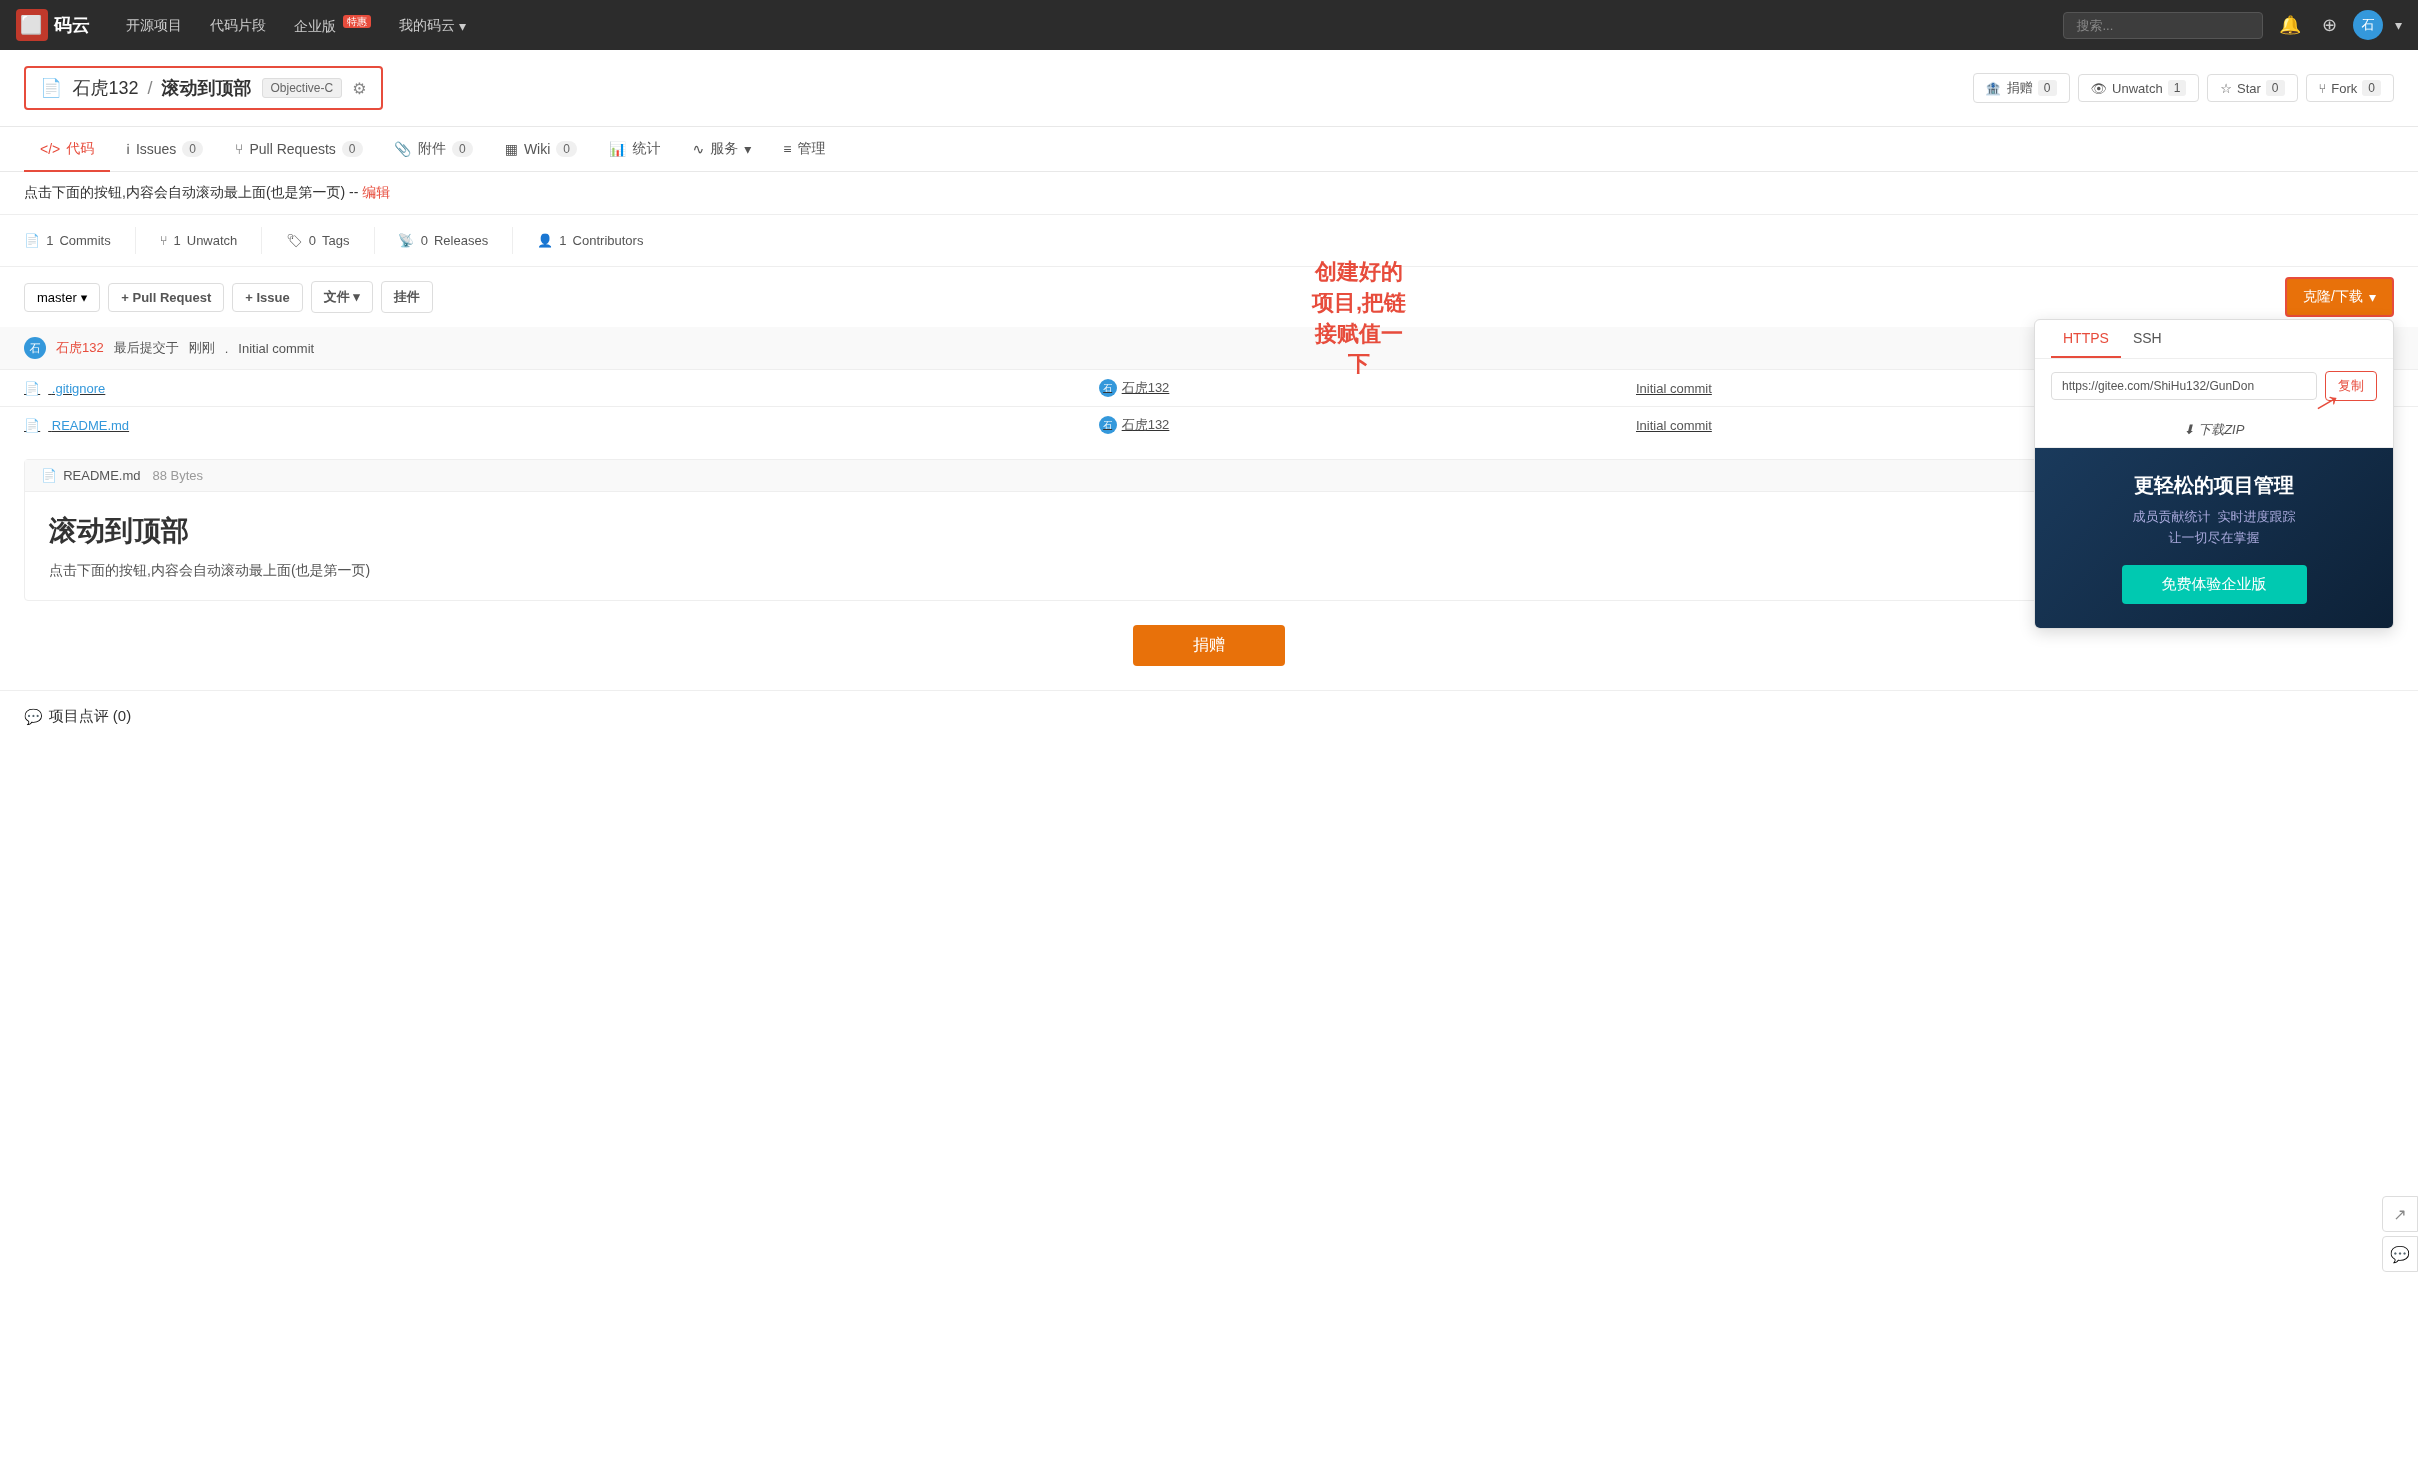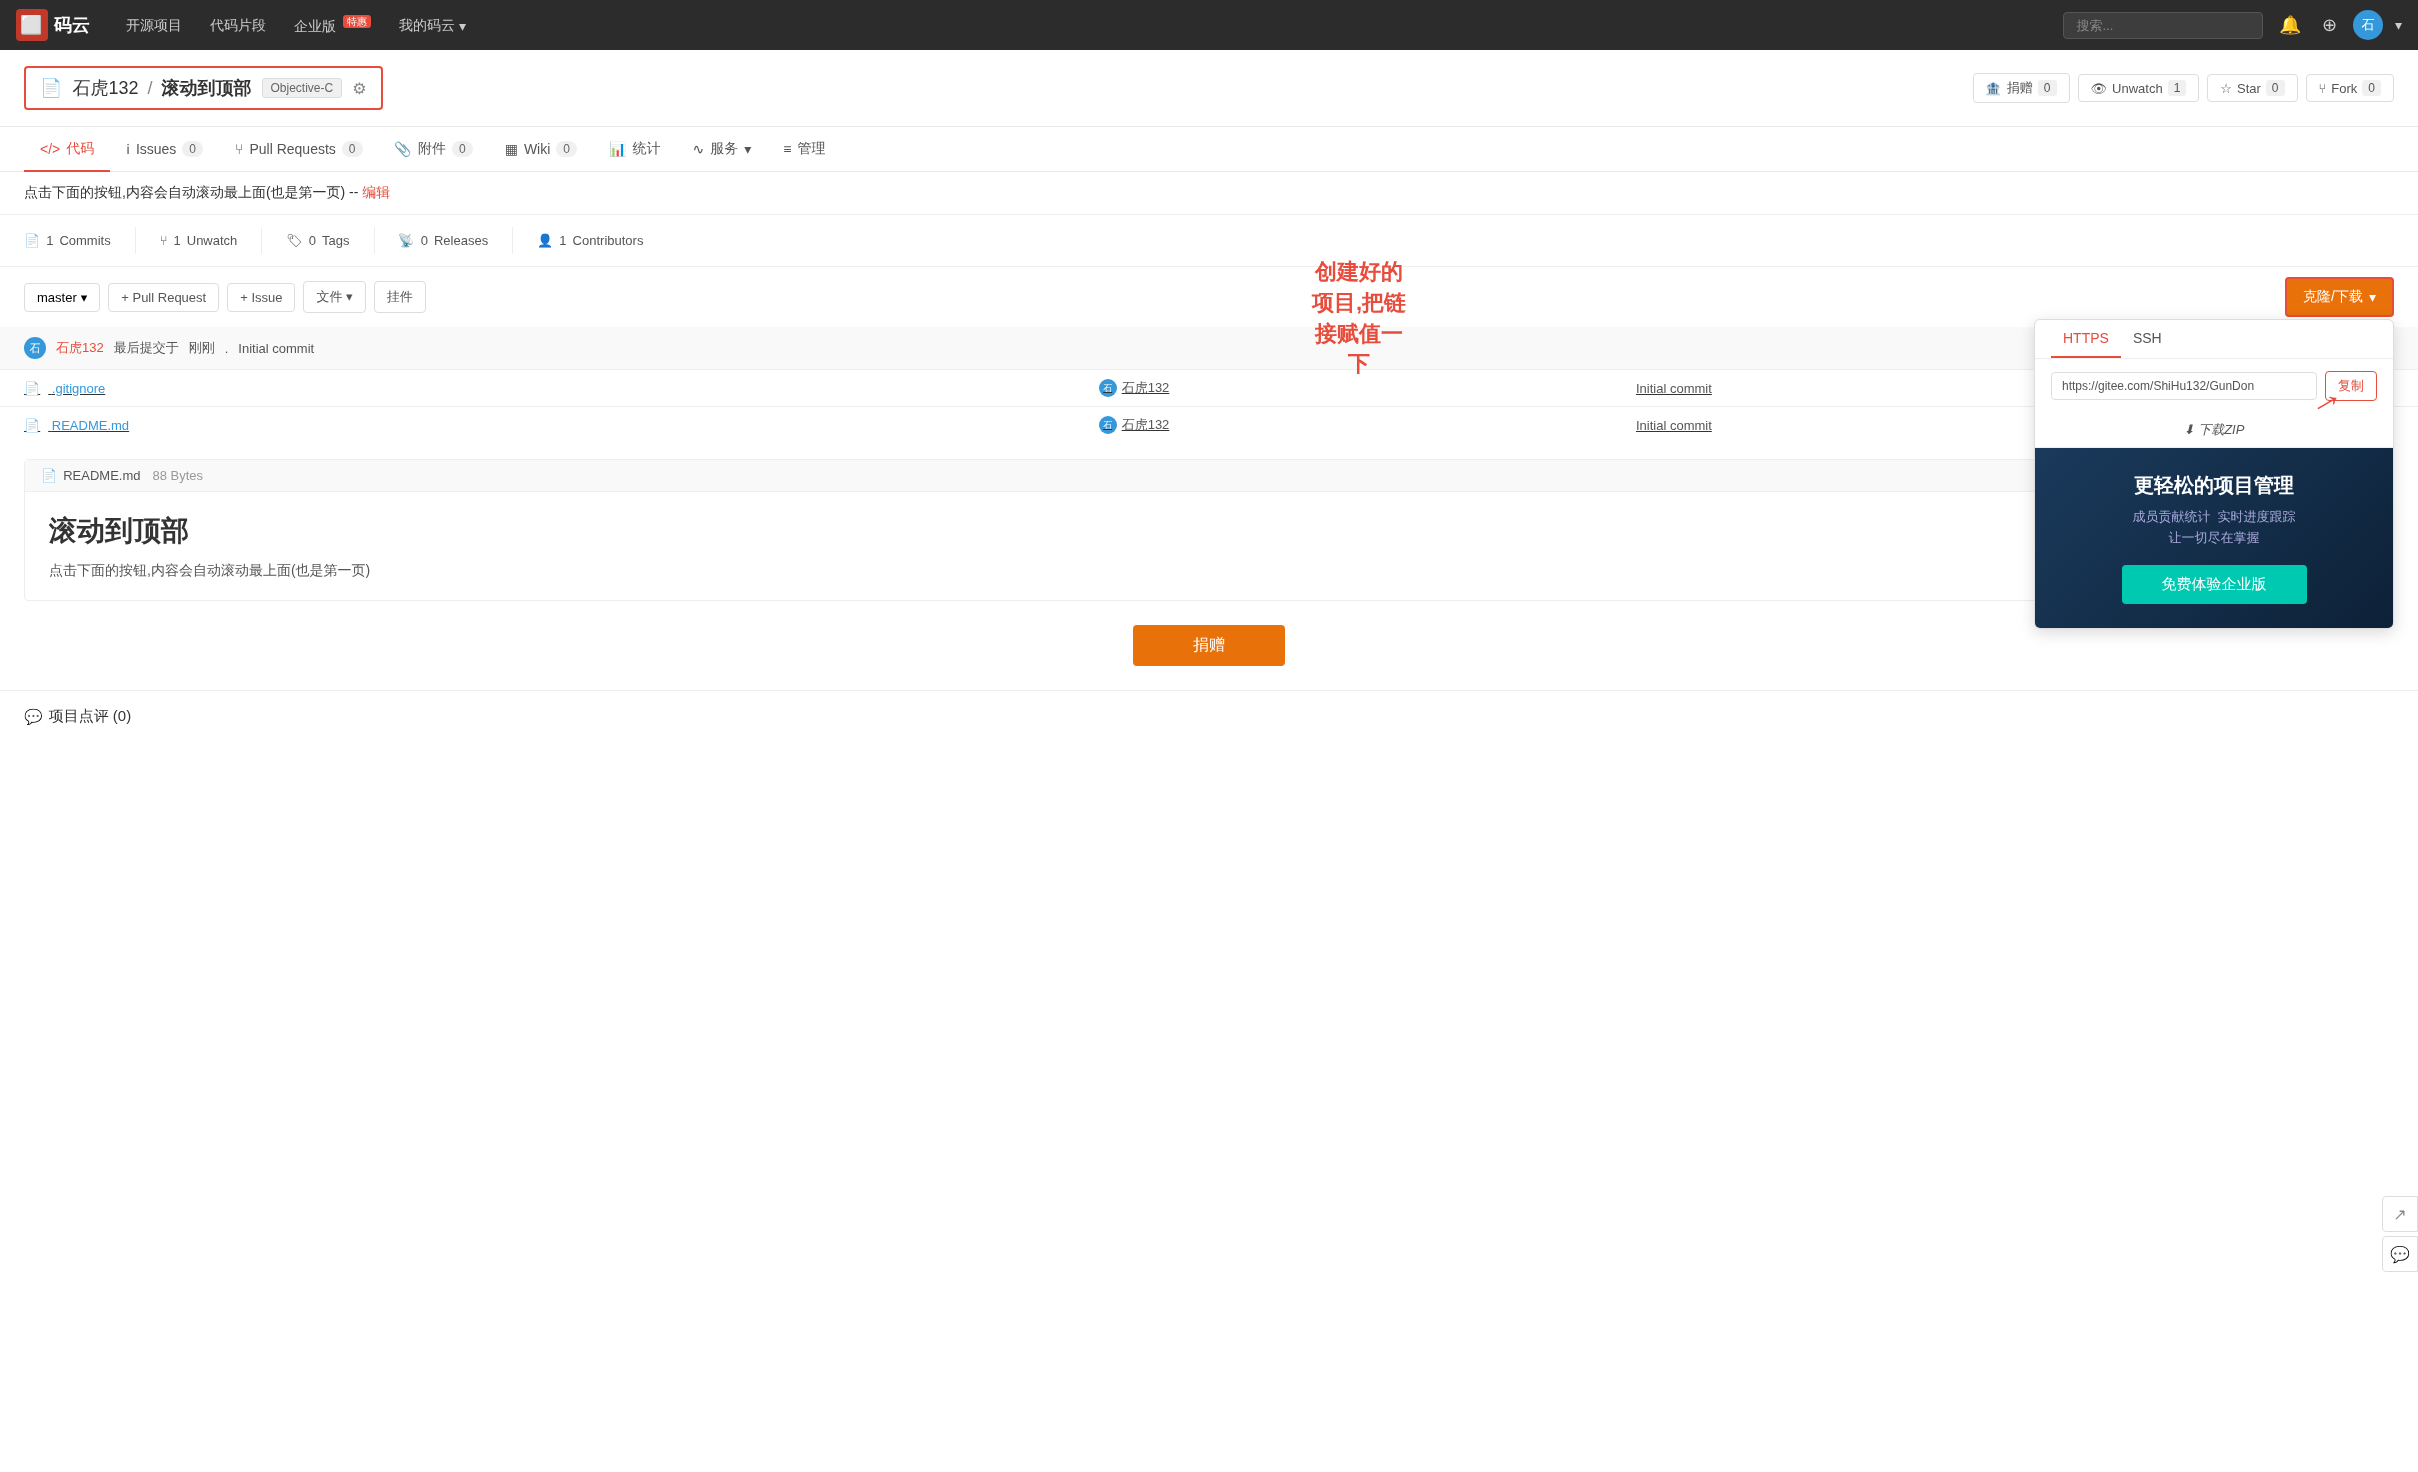--- a/index.html
+++ b/index.html
@@ -213,20 +213,21 @@
       gap: 4px;
     }
     .toolbar-btn {
       border: 1px solid #ddd;
       border-radius: 4px;
       padding: 6px 12px;
       font-size: 13px;
       cursor: pointer;
       background: #fff;
       color: #555;
+      font-weight: bold;
     }
     .clone-btn {
       margin-left: auto;
       background: #e8710a;
       color: white;
       border: none;
       border-radius: 4px;
       padding: 9px 16px;
       font-size: 14px;
       cursor: pointer;

